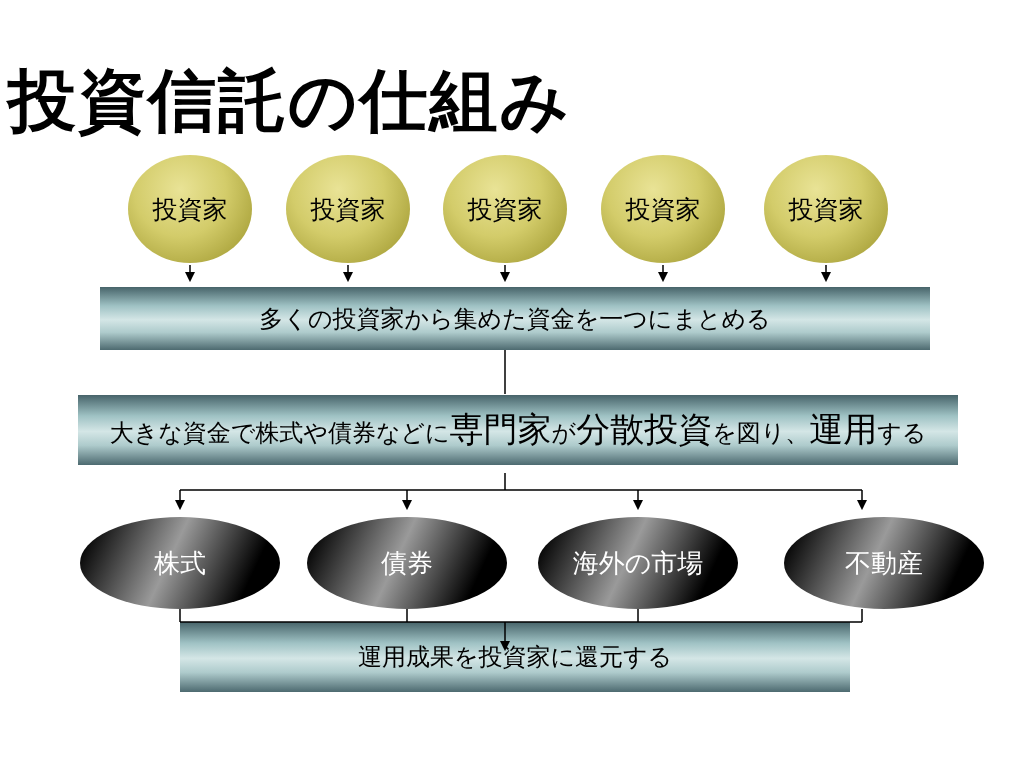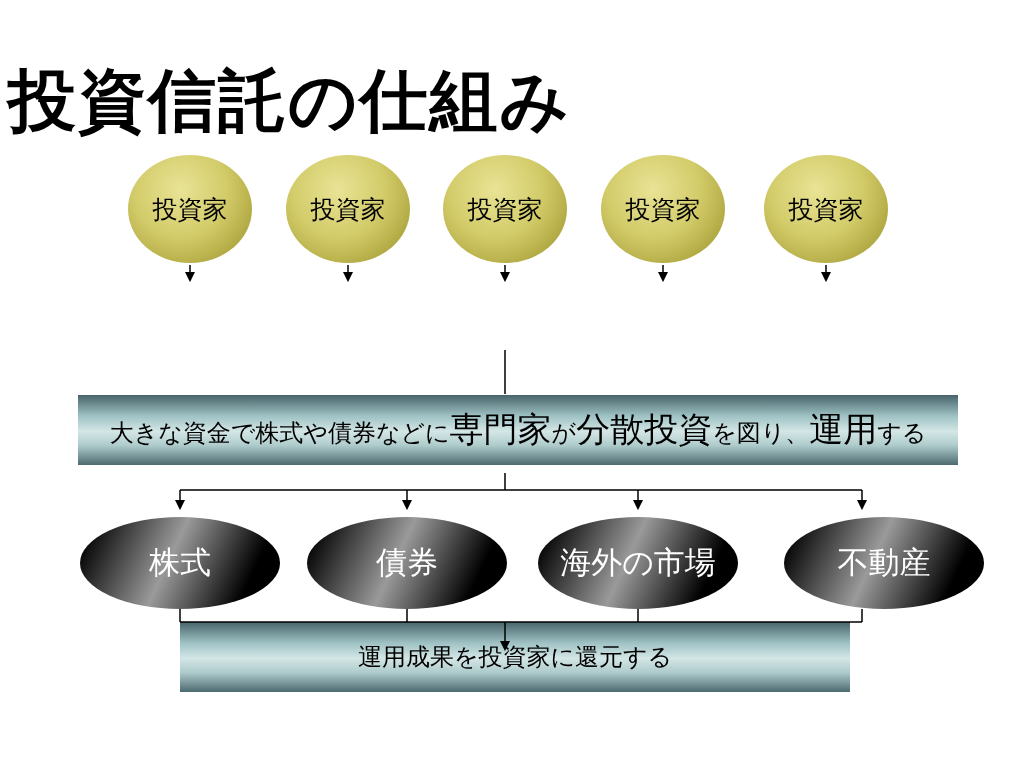--- a/index.html
+++ b/index.html
@@ -28,21 +28,21 @@
   }
   .investor{
     width:124px;height:108px;
     background:radial-gradient(ellipse at 42% 32%, #e9e396 0%, #d3cc6a 45%, #ada63f 80%, #99922f 100%);
     font-size:25px;
   }
   .asset{
     width:200px;height:92px;
     background:linear-gradient(115deg, #0a0a0a 8%, #9a9a9a 45%, #000000 82%);
     color:#ffffff;
-    font-size:31px;
+    font-size:26px;
   }
   .bar{
     position:absolute;
     display:flex;align-items:center;justify-content:center;
     background:linear-gradient(to bottom,
       #47646a 0%, #9fc2c4 30%, #d4e6e6 52%, #aecbcc 72%, #4d6a70 100%);
     text-align:center;
   }
   .bar .t{font-size:24px;}
   .bar2 .small{font-size:24px;}
@@ -69,20 +69,23 @@
   <div class="ellipse investor" style="left:443px;top:155px;">
     <span>投資家</span>
   </div>
   <div class="ellipse investor" style="left:601px;top:155px;">
     <span>投資家</span>
   </div>
   <div class="ellipse investor" style="left:764px;top:155px;">
     <span>投資家</span>
   </div>
 
+  <div class="bar bar1" style="left:100px;top:287px;width:830px;height:63px;">
+    <span class="t">多くの投資家から集めた資金を一つにまとめる</span>
+  </div>
 
   <div class="bar bar2" style="left:78px;top:395px;width:880px;height:70px;">
     <span>
       <span class="small">大きな資金で株式や債券などに</span><span class="large">専門家</span><span class="small">が</span><span class="large">分散投資</span><span class="small">を図り、</span><span class="large">運用</span><span class="small">する</span>
     </span>
   </div>
 
   <div class="ellipse asset" style="left:80px;top:517px;">
     <span>株式</span>
   </div>

